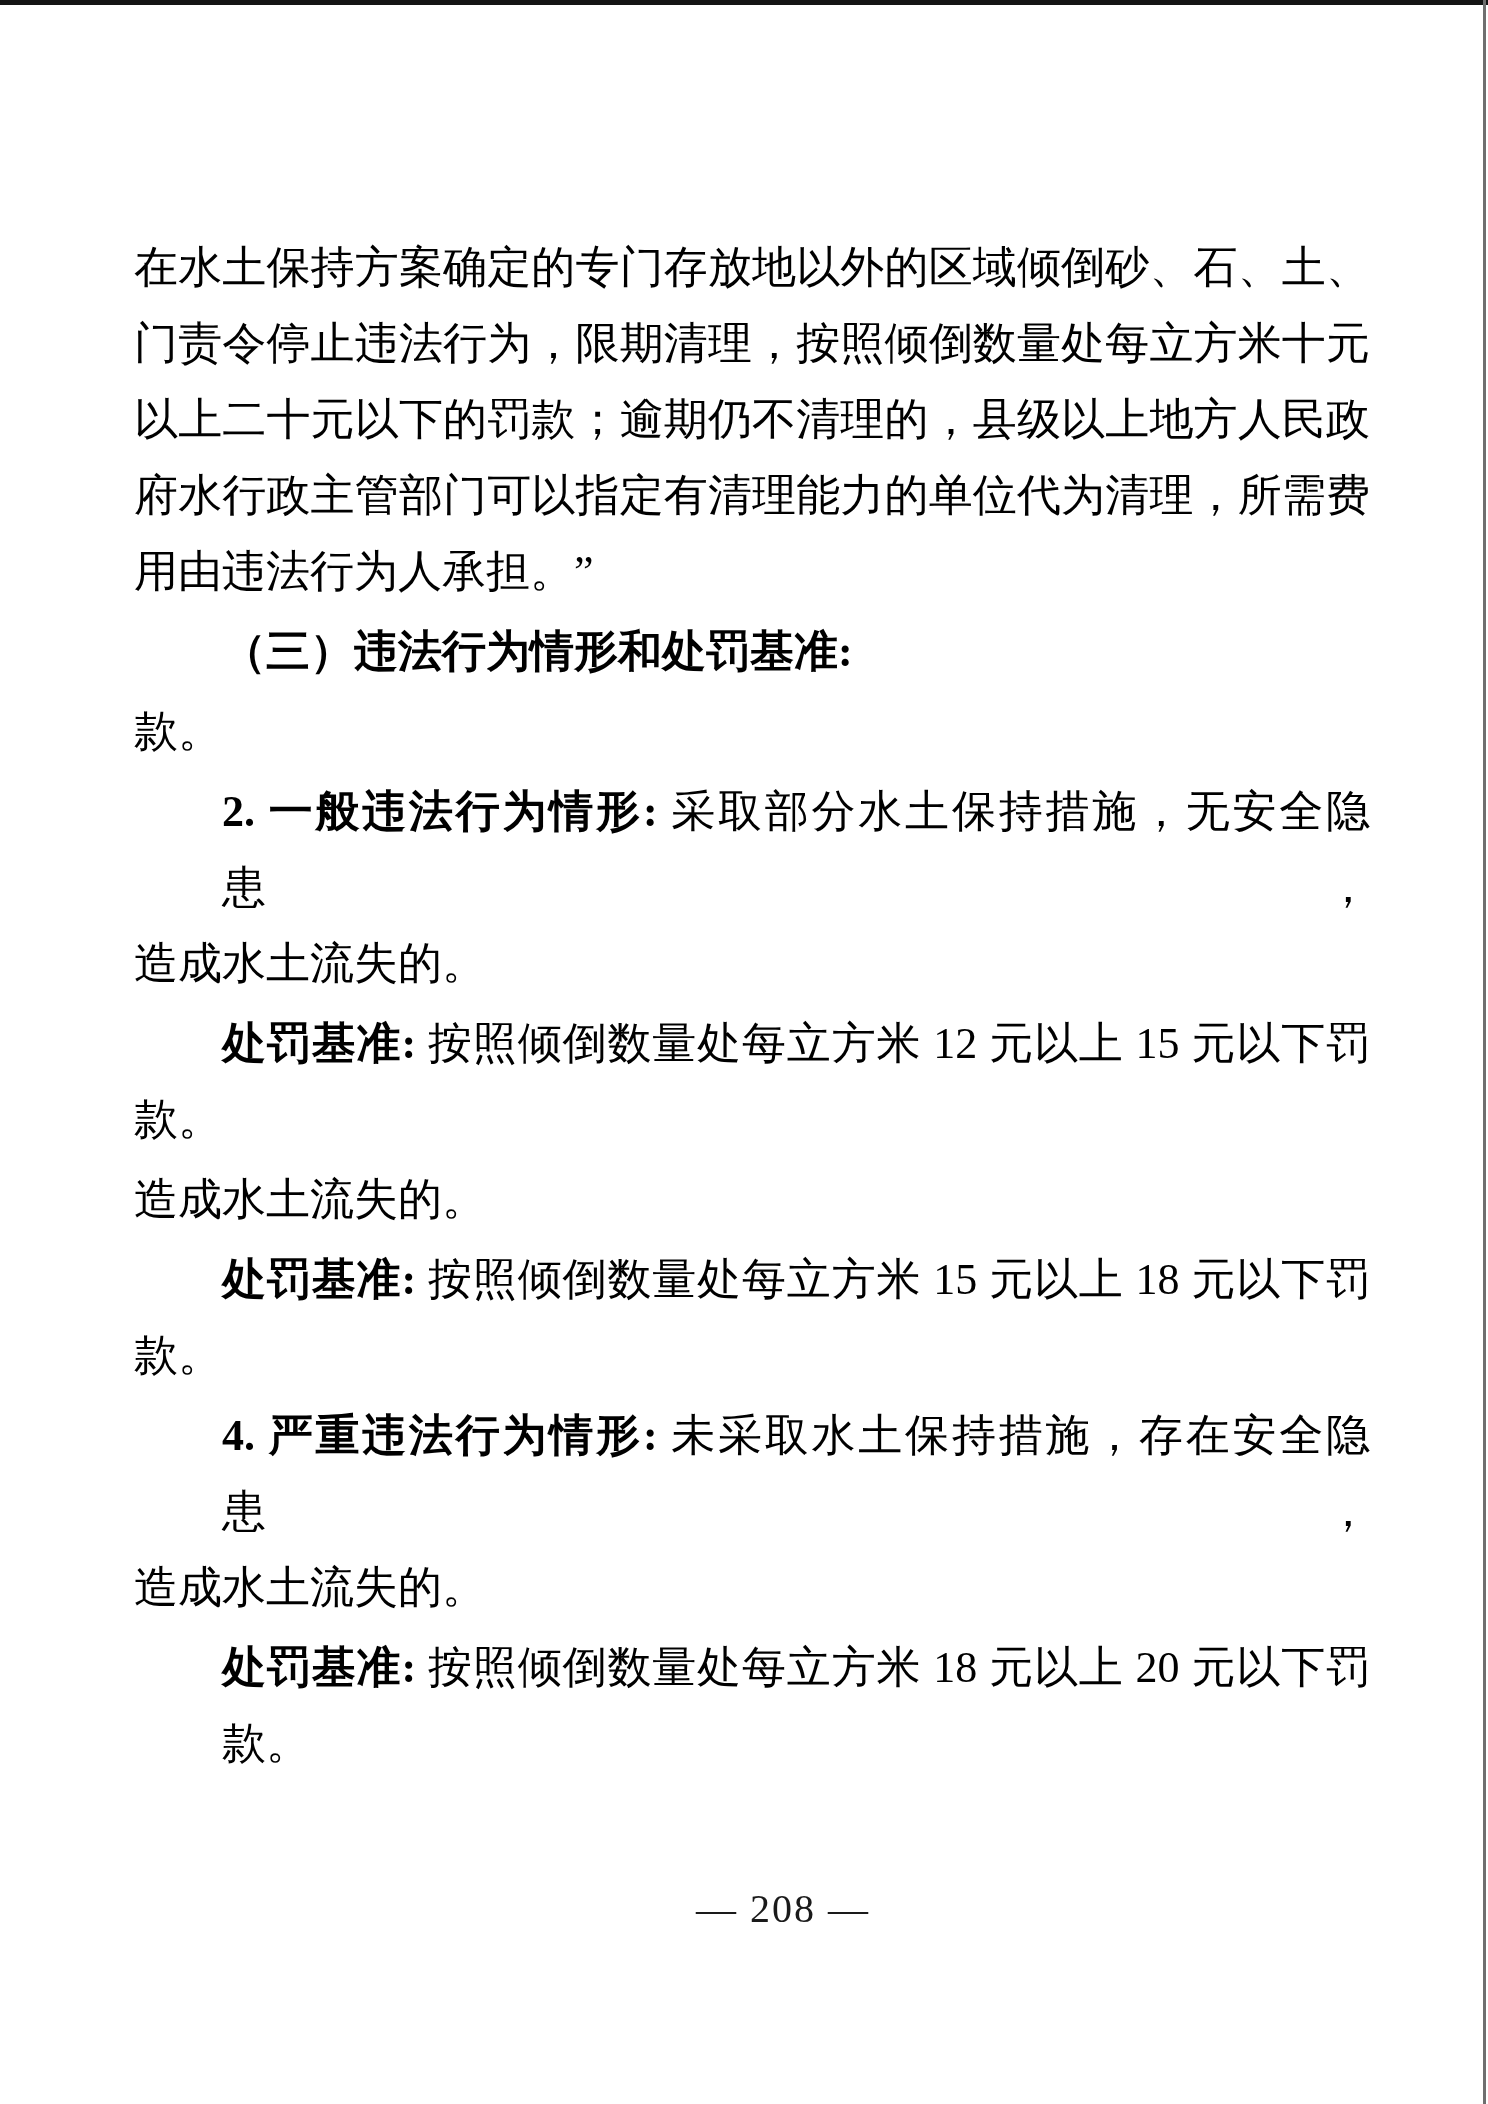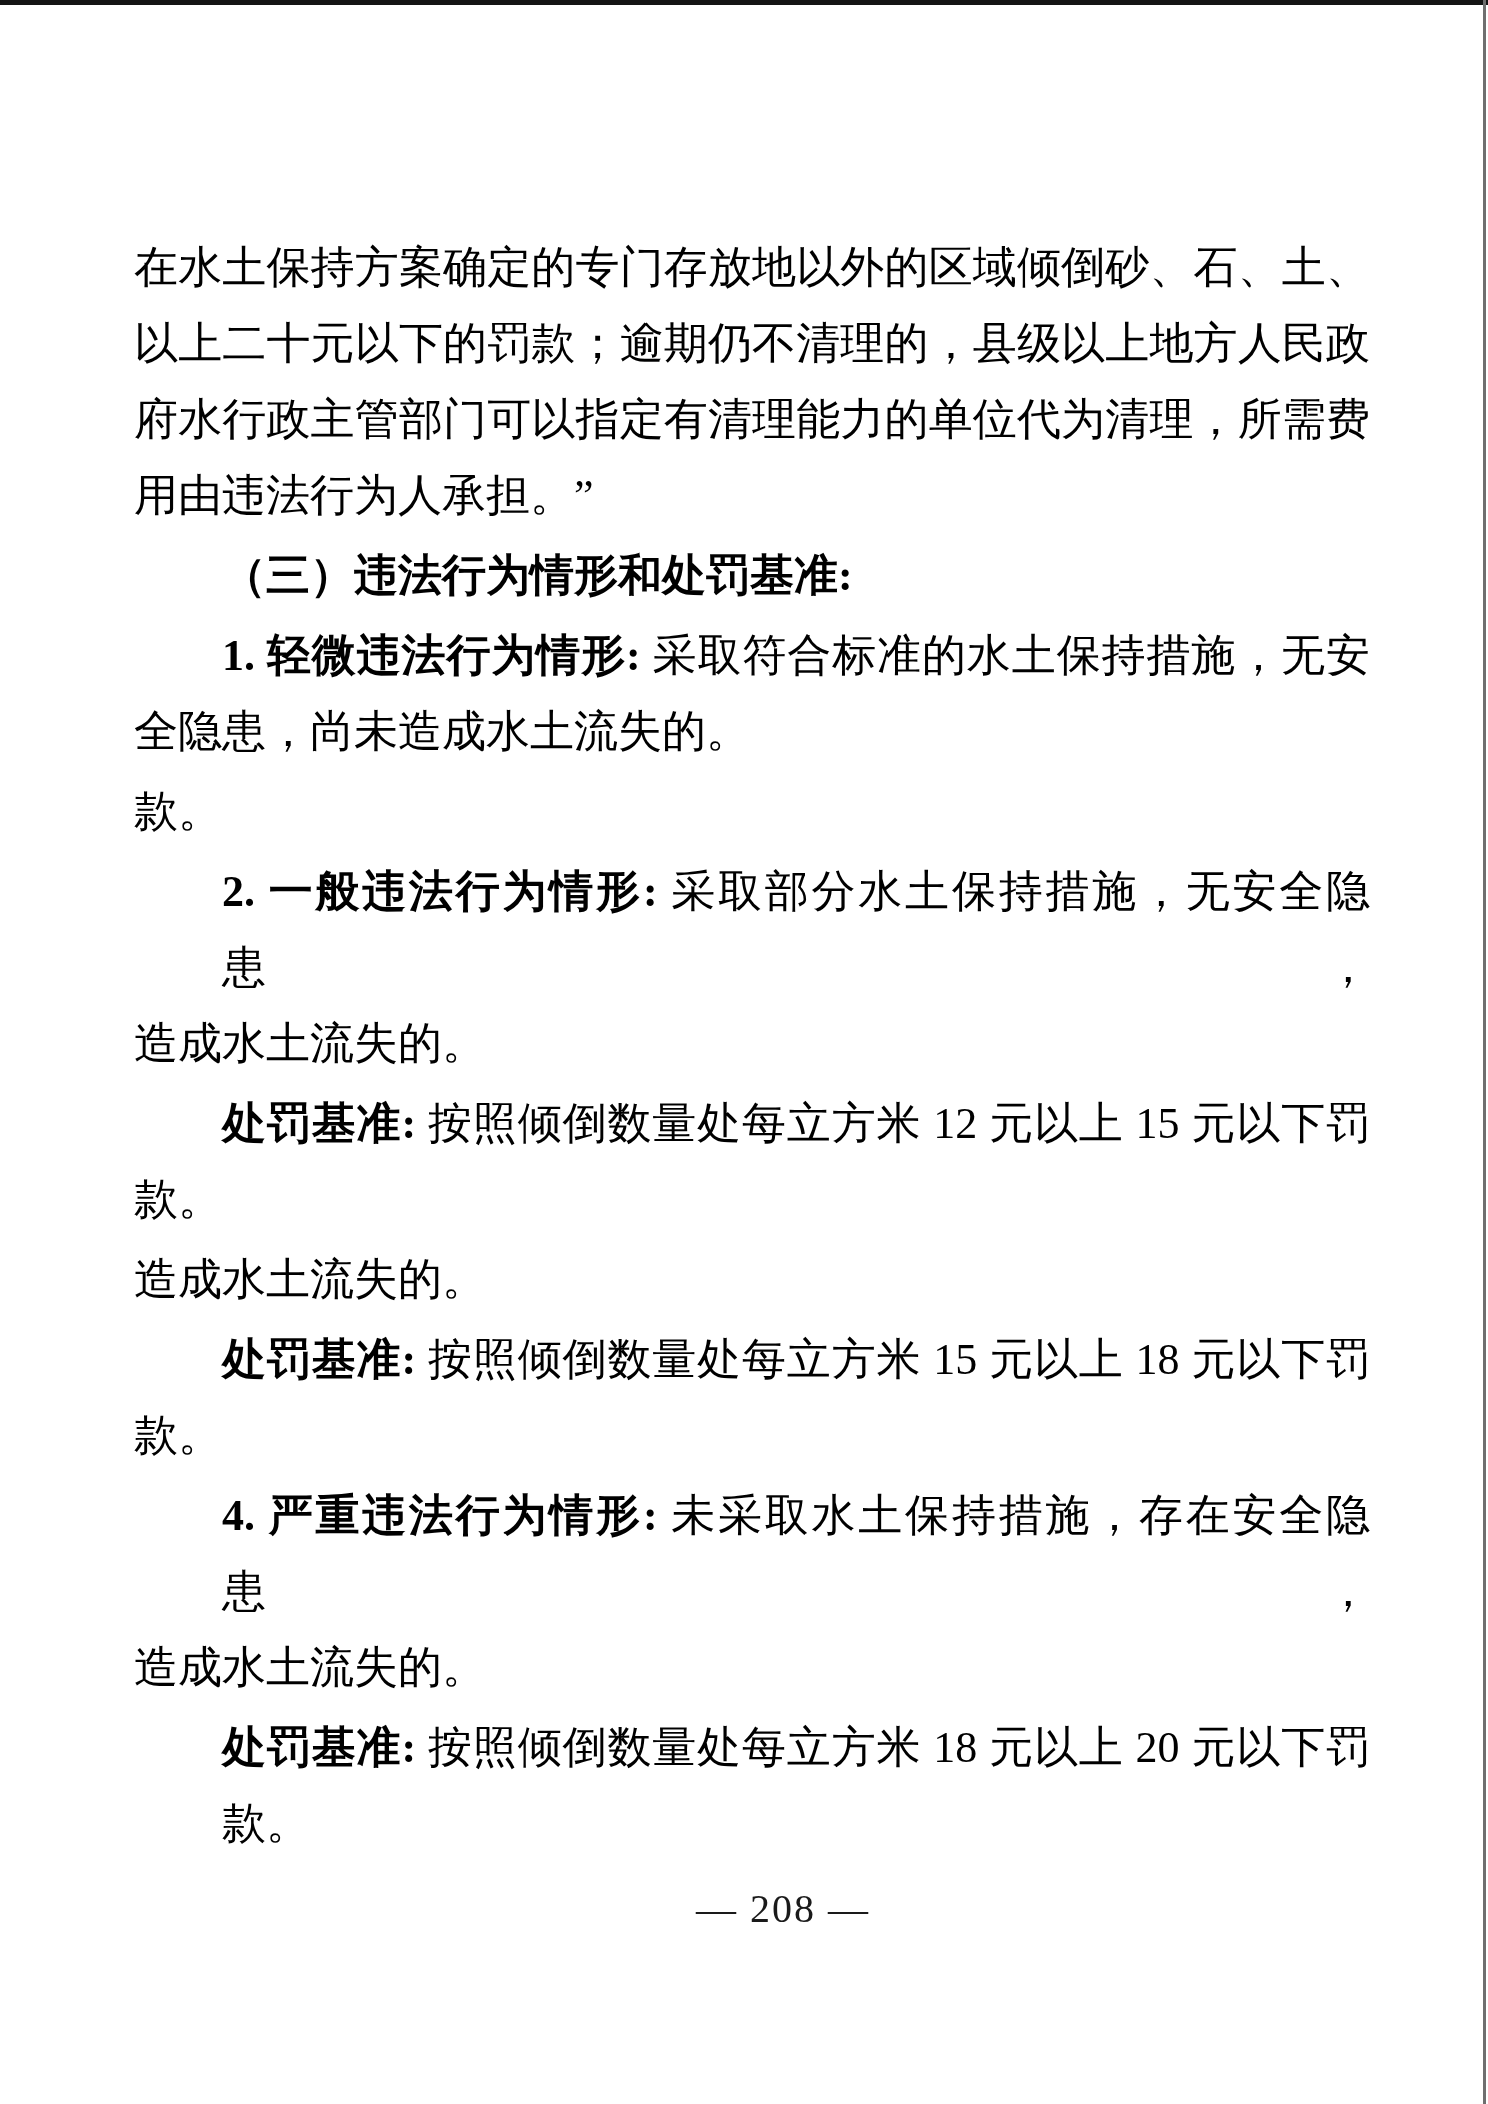--- a/index.html
+++ b/index.html
@@ -49,30 +49,27 @@
 </style>
 </head>
 <body style="background: rgb(255, 255, 255);">
 
 <div class="scan-edge-top" style="background: rgb(20, 20, 20);"></div>
 <div class="scan-edge-right" style="background: rgb(111, 111, 111);"></div>
 
 <div class="doc" id="doc">
     <div class="para">
       <div class="line flush"><span class="r">在水土保持方案确定的专门存放地以外的区域倾倒砂、石、土、</span></div>
+      <div class="line flush"><span class="r">门责令停止违法行为，限期清理，按照倾倒数量处每立方米十元</span></div>
       <div class="line flush"><span class="r">以上二十元以下的罚款；逾期仍不清理的，县级以上地方人民政</span></div>
       <div class="line flush"><span class="r">府水行政主管部门可以指定有清理能力的单位代为清理，所需费</span></div>
       <div class="line"><span class="r">用由违法行为人承担。”</span></div>
     </div>
     <div class="para">
       <div class="line" style="padding-left: 88px;"><span class="b">（三）违法行为情形和处罚基准:</span></div>
-    </div>
-    <div class="para">
-      <div class="line flush" style="padding-left: 88px;"><span class="b">1. 轻微违法行为情形:</span><span class="r"> 采取符合标准的水土保持措施，无安</span></div>
-      <div class="line"><span class="r">全隐患，尚未造成水土流失的。</span></div>
     </div>
     <div class="para">
       <div class="line"><span class="r">款。</span></div>
     </div>
     <div class="para">
       <div class="line flush" style="padding-left: 88px;"><span class="b">2. 一般违法行为情形:</span><span class="r"> 采取部分水土保持措施，无安全隐患，</span></div>
       <div class="line"><span class="r">造成水土流失的。</span></div>
     </div>
     <div class="para">
       <div class="line flush" style="padding-left: 88px;"><span class="b">处罚基准:</span><span class="r"> 按照倾倒数量处每立方米 12 元以上 15 元以下罚</span></div>

